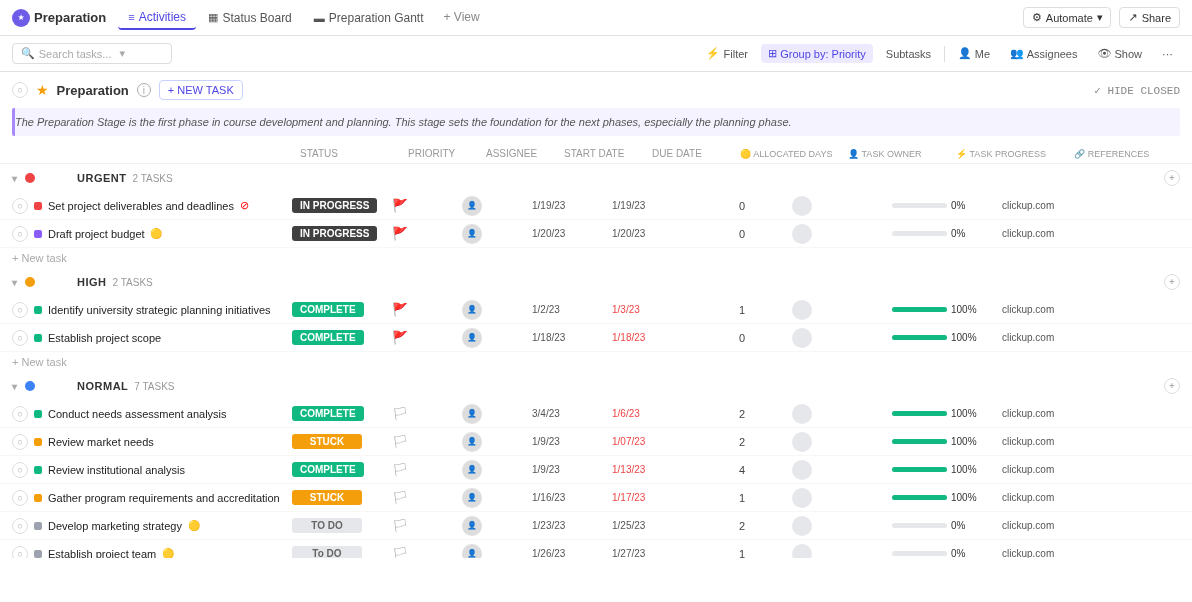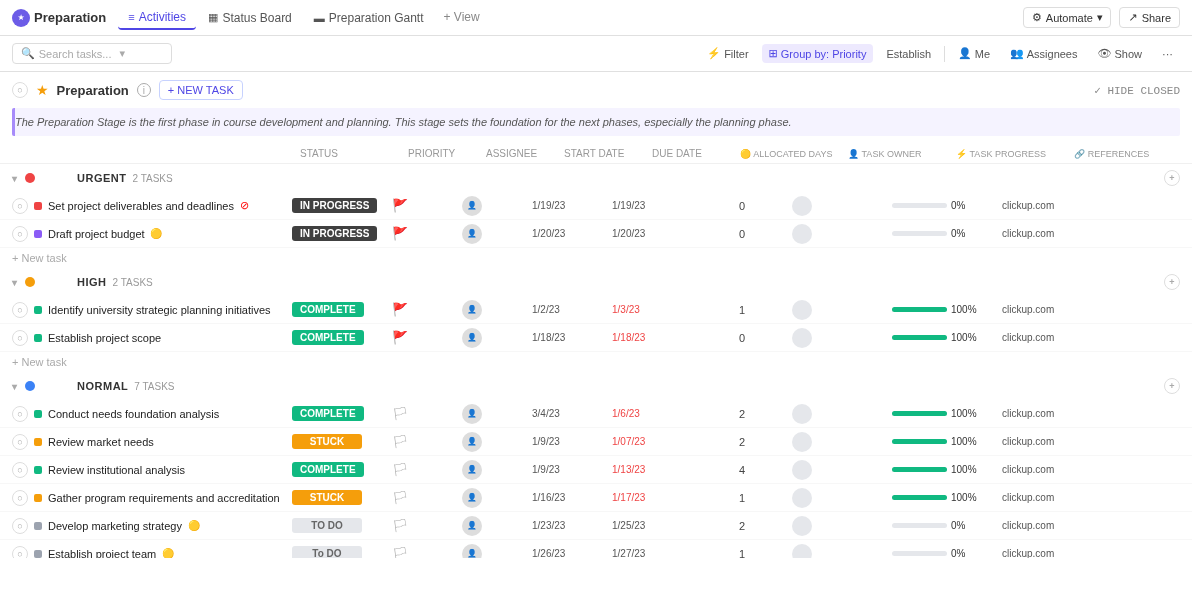--- a/index.html
+++ b/index.html
@@ -140,21 +140,21 @@
   <div class="toolbar-right">
     <div class="toolbar-btn">
       <span>⚡</span>
       <span>Filter</span>
     </div>
     <div class="toolbar-btn active">
       <span>⊞</span>
       <span>Group by: Priority</span>
     </div>
     <div class="toolbar-btn">
-      <span>Establish</span>
+      <span>Subtasks</span>
     </div>
     <div class="toolbar-separator"></div>
     <div class="toolbar-btn">
       <span>👤</span>
       <span>Me</span>
     </div>
     <div class="toolbar-btn">
       <span>👥</span>
       <span>Assignees</span>
     </div>
@@ -332,21 +332,21 @@
       <div class="group-dot" style="background:#3b82f6;"></div>
       <span class="group-label">NORMAL</span>
       <span class="group-count">7 TASKS</span>
       <div class="circle-btn" style="margin-left:auto;">+</div>
     </div>
 
     <div class="task-row">
       <div class="task-name-cell">
         <div class="circle-btn">○</div>
         <div class="task-color-dot" style="background:#10b981;"></div>
-        <span class="task-name">Conduct needs foundation analysis</span>
+        <span class="task-name">Conduct needs assessment analysis</span>
       </div>
       <div><span class="status-badge status-complete">COMPLETE</span></div>
       <div style="color:#aaa; font-size:13px;">🏳</div>
       <div>
           <div class="assignee-avatar">👤</div>
         </div>
       <div class="date-cell">3/4/23</div>
       <div class="date-cell overdue">1/6/23</div>
       <div class="number-cell">2</div>
       <div>

